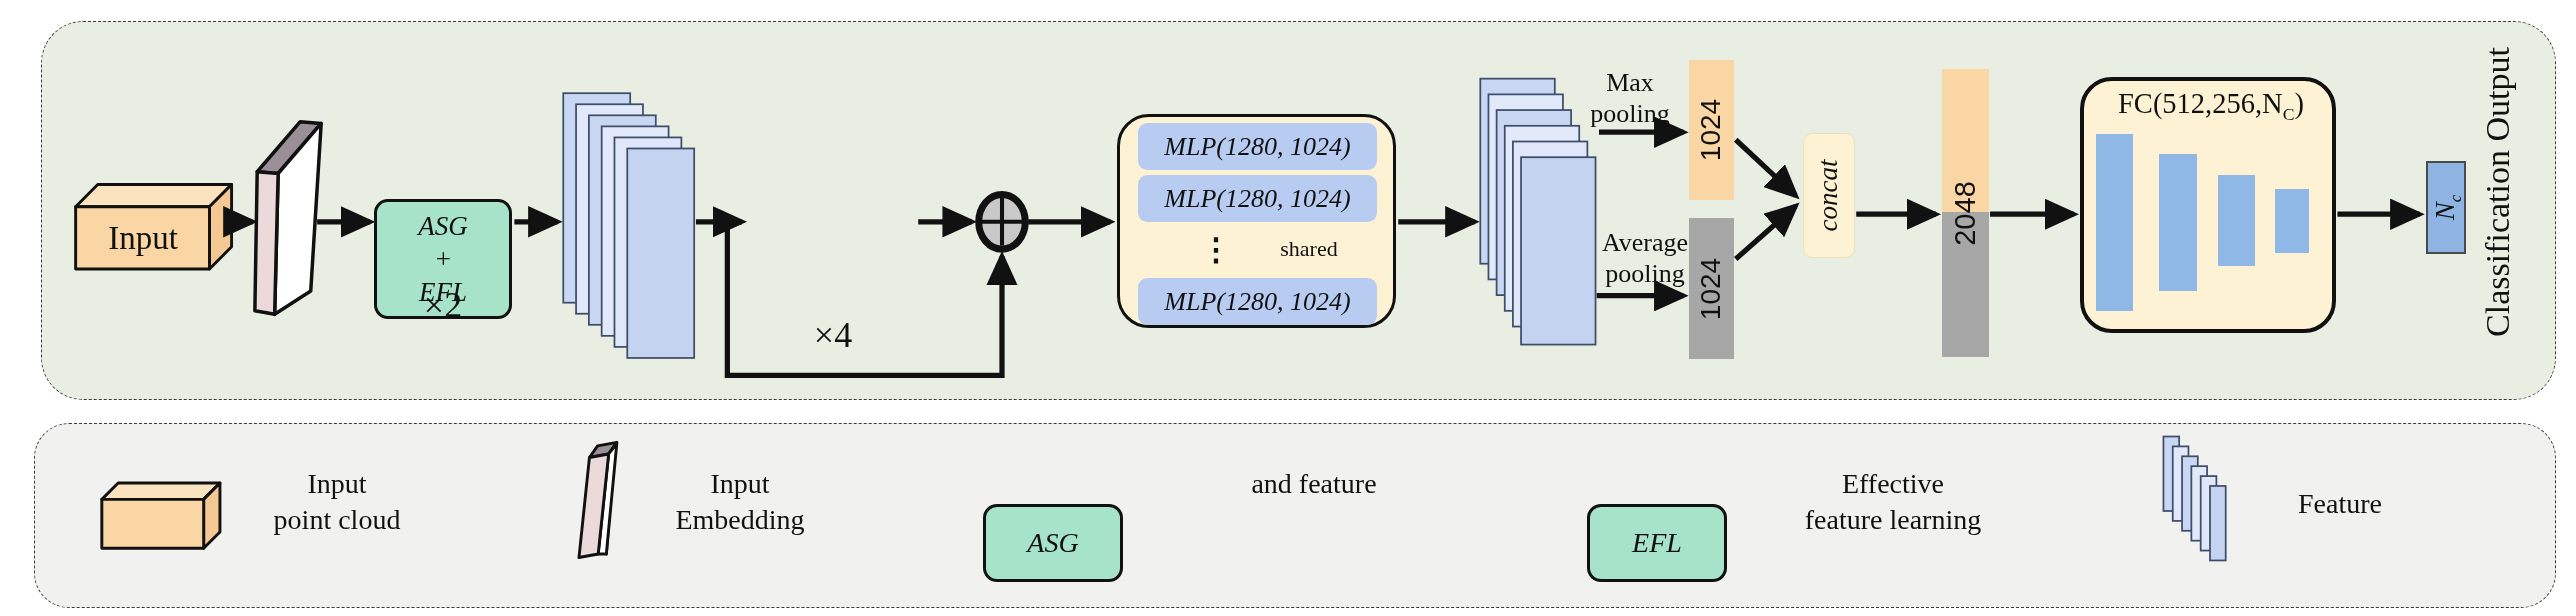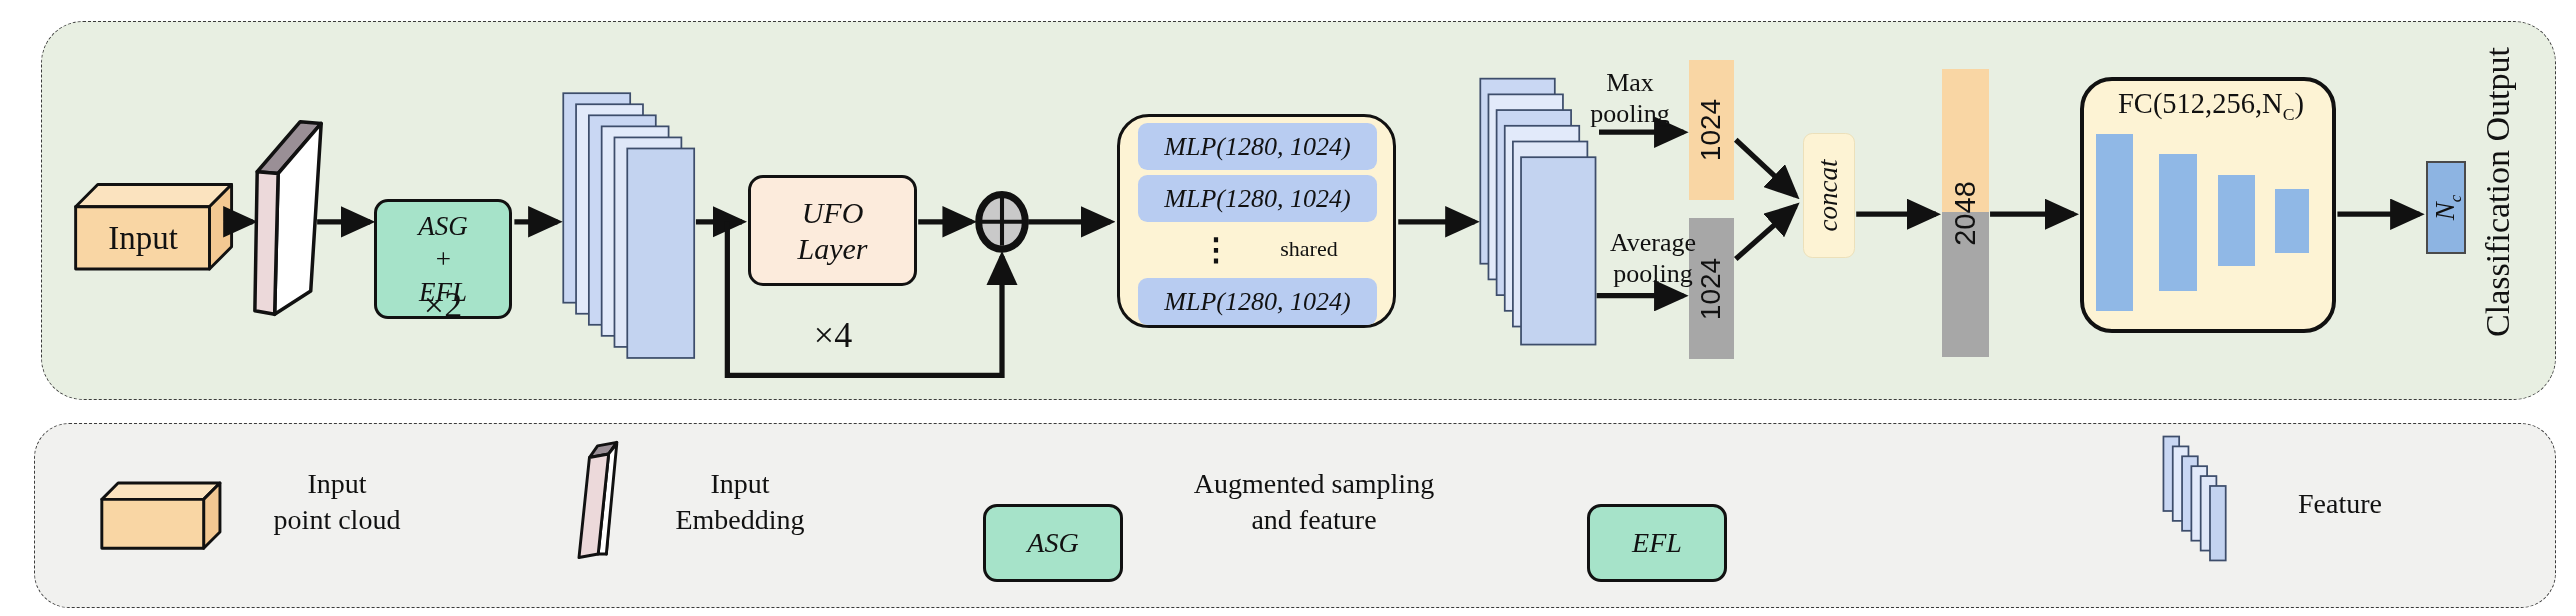--- a/index.html
+++ b/index.html
@@ -143,40 +143,34 @@
 
   <div class="box green-box" style="left:374px;top:159px;width:138px;height:120px;font-size:27px;line-height:33px;">
     <div>
       <div>ASG</div>
       <div>+</div>
       <div>EFL</div>
     </div>
   </div>
   <div class="label cxy" style="left:443px;top:305px;font-size:36px;">×2</div>
 
-  <div class="box" style="left:748px;top:175px;width:169px;height:111px;background:#fcebdc;border:3.5px solid #111;border-radius:15px;font-size:30px;line-height:36px;">
-    <div>
-      <div>UFO</div>
-      <div>Layer</div>
-    </div>
-  </div>
   <div class="label cxy" style="left:833px;top:335px;font-size:36px;">×4</div>
 
   <div class="box cream" style="left:1117px;top:114px;width:279px;height:214px;border:3.5px solid #111;border-radius:32px;"></div>
   <div class="box" style="left:1138px;top:123px;width:239px;height:47px;background:#b8ccf1;border-radius:9.3px;font-size:26px;">MLP(1280, 1024)</div>
   <div class="box" style="left:1138px;top:175px;width:239px;height:47px;background:#b8ccf1;border-radius:9.3px;font-size:26px;">MLP(1280, 1024)</div>
   <div class="label cxy" style="left:1216px;top:249px;font-size:31px;font-weight:bold;">⋮</div>
   <div class="label" style="left:1280px;top:237px;width:58px;font-size:22px;line-height:23px;white-space:normal;">shared</div>
   <div class="box" style="left:1138px;top:278px;width:239px;height:47px;background:#b8ccf1;border-radius:9.3px;font-size:26px;">MLP(1280, 1024)</div>
 
   <div class="label cx" style="left:1630px;top:67px;font-size:26px;line-height:31px;">
     <div>Max</div>
     <div>pooling</div>
   </div>
-  <div class="label cx" style="left:1645px;top:227px;font-size:26px;line-height:31px;margin-left:8px;">
+  <div class="label cx" style="left:1645px;top:227px;font-size:26px;line-height:31px;">
     <div>Average</div>
     <div>pooling</div>
   </div>
 
   <div class="vbar" style="left:1689px;top:60px;width:45px;height:140px;background:#f9d6a4;font-size:28px;">
     <span class="rot">1024</span>
   </div>
   <div class="vbar" style="left:1689px;top:218px;width:45px;height:141px;background:#a7a7a7;font-size:28px;">
     <span class="rot">1024</span>
   </div>
@@ -211,22 +205,25 @@
     <div>point cloud</div>
   </div>
 
   <div class="label cx twoline" style="left:740px;top:466px;">
     <div>Input</div>
     <div>Embedding</div>
   </div>
 
   <div class="box green-box" style="left:983px;top:464px;width:140px;height:78px;font-size:28px;">ASG</div>
   <div class="label cx twoline" style="left:1314px;top:466px;">
-    <div>Augmented sampling</div>
     <div>and feature</div>
   </div>
 
   <div class="box green-box" style="left:1587px;top:464px;width:140px;height:78px;font-size:28px;">EFL</div>
+  <div class="label cx twoline" style="left:1893px;top:466px;">
+    <div>Effective</div>
+    <div>feature learning</div>
+  </div>
 
   <div class="label cxy" style="left:2340px;top:504px;font-size:28px;">Feature</div>
 
 </div>
 
 
 </body></html>

